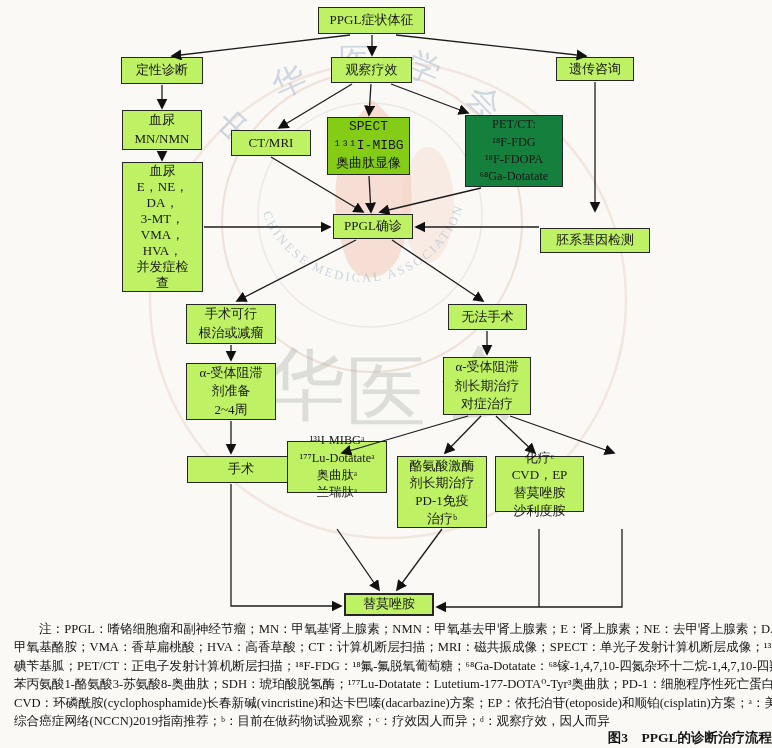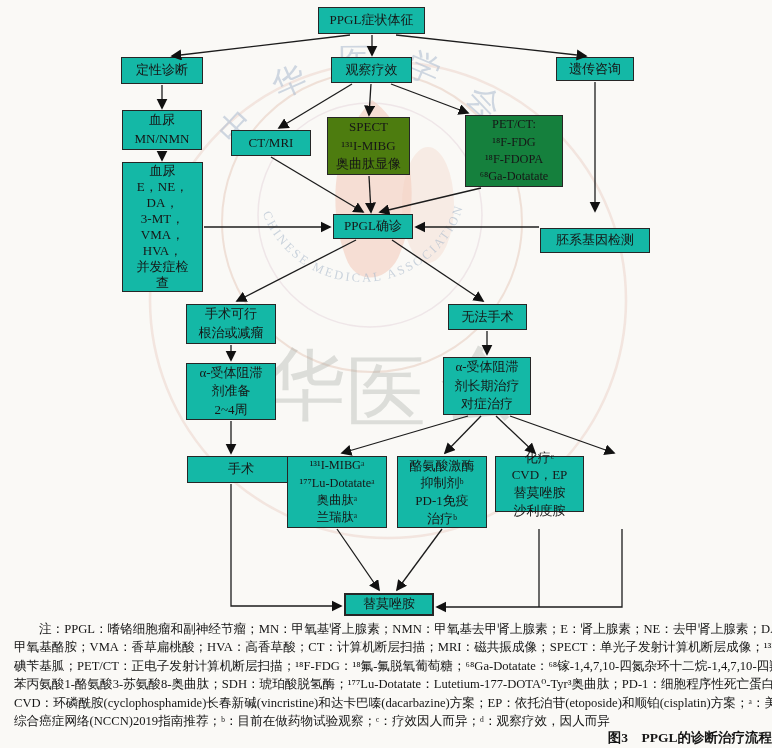--- a/index.html
+++ b/index.html
@@ -1,22 +1,22 @@
 <!DOCTYPE html>
 <html><head>
 <meta charset="utf-8">
 <style>
   html,body{margin:0;padding:0;background:#e8e8e8;}
   #fig{position:relative;width:772px;height:748px;background:#faf9f6;overflow:hidden;
        font-family:"Liberation Serif","DejaVu Serif",serif;color:#161616;}
   svg.layer{position:absolute;left:0;top:0;}
   .node{position:absolute;display:flex;align-items:center;justify-content:center;
-        text-align:center;white-space:pre-line;background:#14b8a6;border:1.5px solid #262626;
+        text-align:center;white-space:pre-line;background:#bef264;border:1.5px solid #262626;
         font-size:13px;line-height:1.42;box-sizing:border-box;z-index:2;}
-  .node.pink{background:#4d7c0f;}
+  .node.pink{background:#84cc16;font-family:Liberation Mono, monospace;}
   .node.pinkish{background:#15803d;margin-left:32px;}
   .node.tall{line-height:1.24;}
   .node.small{font-size:12.3px;}
   .notes{position:absolute;left:14px;top:620px;width:744px;z-index:3;font-size:12.6px;
          line-height:18.4px;color:#141414;}
   .note-line{text-align:justify;text-align-last:justify;white-space:nowrap;overflow:visible;}
   .note-line.first{text-indent:25px;}
   .note-line.last{text-align-last:left;white-space:normal;}
   .caption{position:absolute;left:0;top:729px;width:772px;text-align:right;font-weight:bold;
            font-size:13.5px;z-index:3;}
@@ -77,26 +77,26 @@
   <div class="node" style="left:186px;top:304px;width:90px;height:40px;line-height:1.45">手术可行
 根治或减瘤</div>
   <div class="node" style="left:448px;top:304px;width:79px;height:26px">无法手术</div>
   <div class="node" style="left:186px;top:363px;width:90px;height:57px;line-height:1.42">α-受体阻滞
 剂准备
 2~4周</div>
   <div class="node" style="left:443px;top:357px;width:88px;height:58px;line-height:1.42">α-受体阻滞
 剂长期治疗
 对症治疗</div>
   <div class="node" style="left:187px;top:456px;width:108px;height:27px">手术</div>
-  <div class="node small" style="left:287px;top:456px;width:100px;height:72px">¹³¹I-MIBGᵃ
+  <div class="node small" style="left:287px;top:441px;width:100px;height:52px">¹³¹I-MIBGᵃ
 ¹⁷⁷Lu-Dotatateᵃ
 奥曲肽ᵃ
 兰瑞肽ᵃ</div>
   <div class="node" style="left:397px;top:456px;width:90px;height:72px;line-height:1.35">酪氨酸激酶
-抑制剂ᵇ
+剂长期治疗
 PD-1免疫
 治疗ᵇ</div>
   <div class="node" style="left:495px;top:456px;width:89px;height:56px;line-height:1.35">化疗ᶜ
 CVD，EP
 替莫唑胺
 沙利度胺</div>
   <div class="node" style="left:344px;top:593px;width:90px;height:23px;border-width:2px">替莫唑胺</div>
 
   <svg class="layer" width="772" height="748" style="z-index:4">
     <defs>

